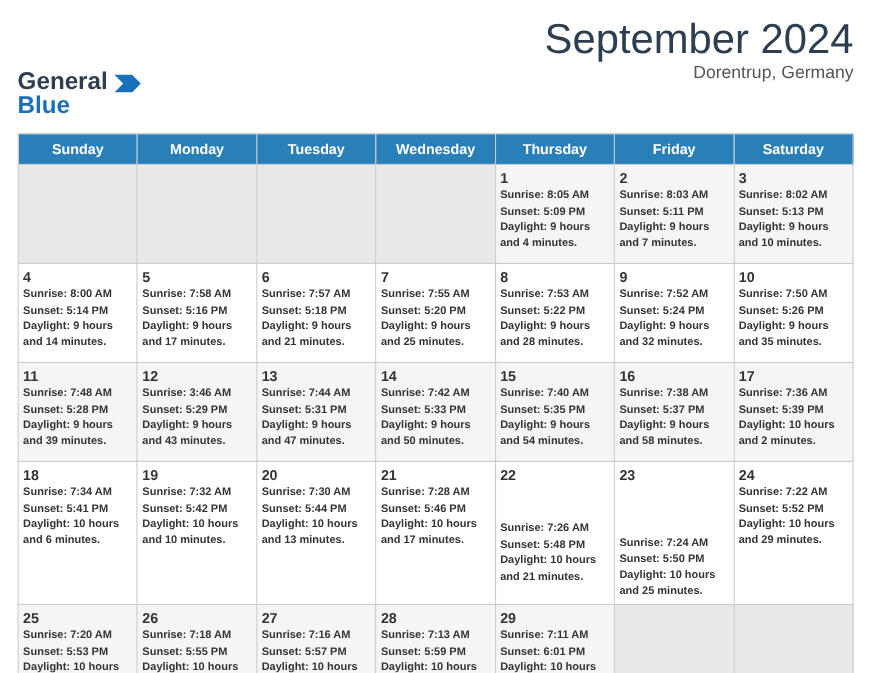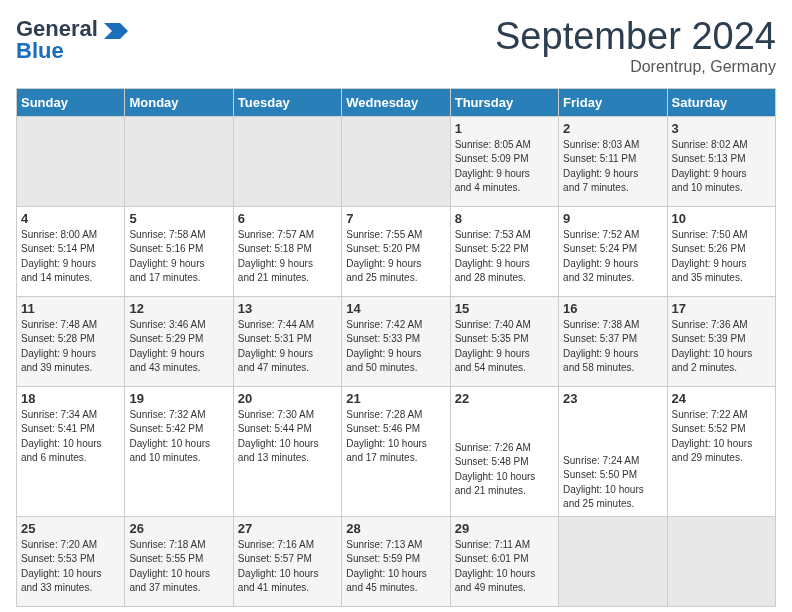--- a/index.html
+++ b/index.html
@@ -13,20 +13,21 @@
     .header-section {
       display: flex;
       justify-content: space-between;
       align-items: flex-start;
       margin-bottom: 12px;
     }
     .logo {
       display: flex;
       flex-direction: column;
       align-items: flex-start;
+      margin-top: 45px;
     }
     .title-block {
       text-align: right;
     }
     .main-title {
       font-size: 38px;
       font-weight: normal;
       color: #2c3e50;
       line-height: 1.1;
     }
@@ -38,21 +39,21 @@
       width: 100%;
       border-collapse: collapse;
       table-layout: fixed;
     }
     thead tr th {
       background-color: #2980b9;
       color: #fff;
       padding: 6px 4px;
       font-size: 13px;
       font-weight: bold;
-      text-align: left;
+      text-align: center;
       border: 1px solid #ccc;
     }
     tbody tr td {
       vertical-align: top;
       border: 1px solid #ccc;
       padding: 4px 4px;
       font-size: 10.5px;
       color: #333;
       height: 90px;
     }
@@ -65,20 +66,21 @@
     .day-num {
       font-weight: bold;
       font-size: 13px;
       display: block;
       margin-bottom: 2px;
     }
     .cell-text {
       font-size: 10px;
       line-height: 1.45;
       color: #333;
+      font-weight: bold;
     }
     .empty-cell {
       background-color: #e8e8e8 !important;
     }
   </style>
 </head>
 <body>
 
 <div class="header-section">
   <div class="logo">

